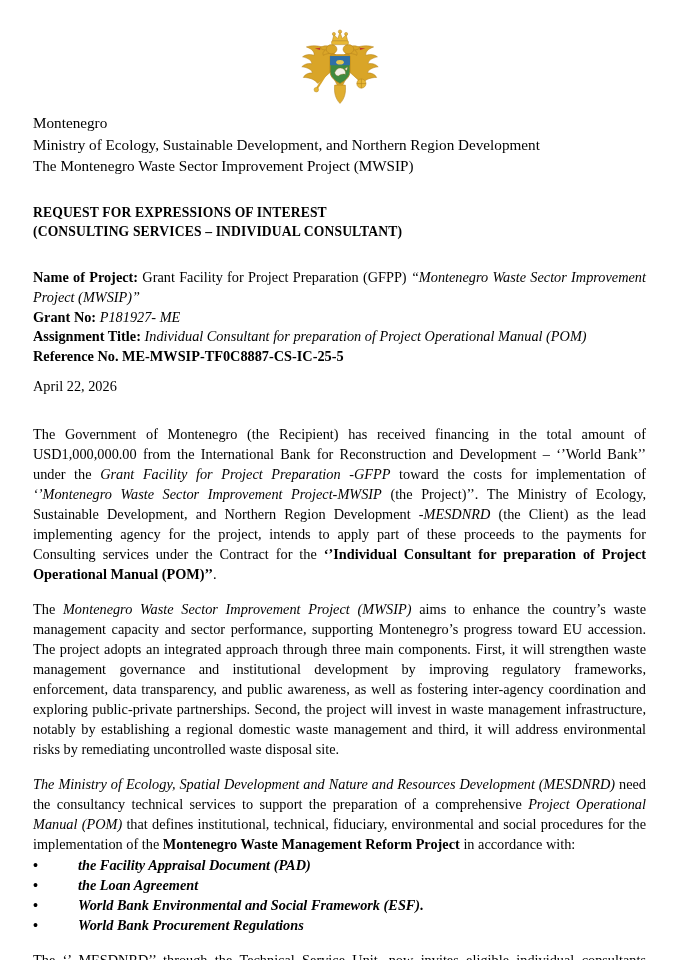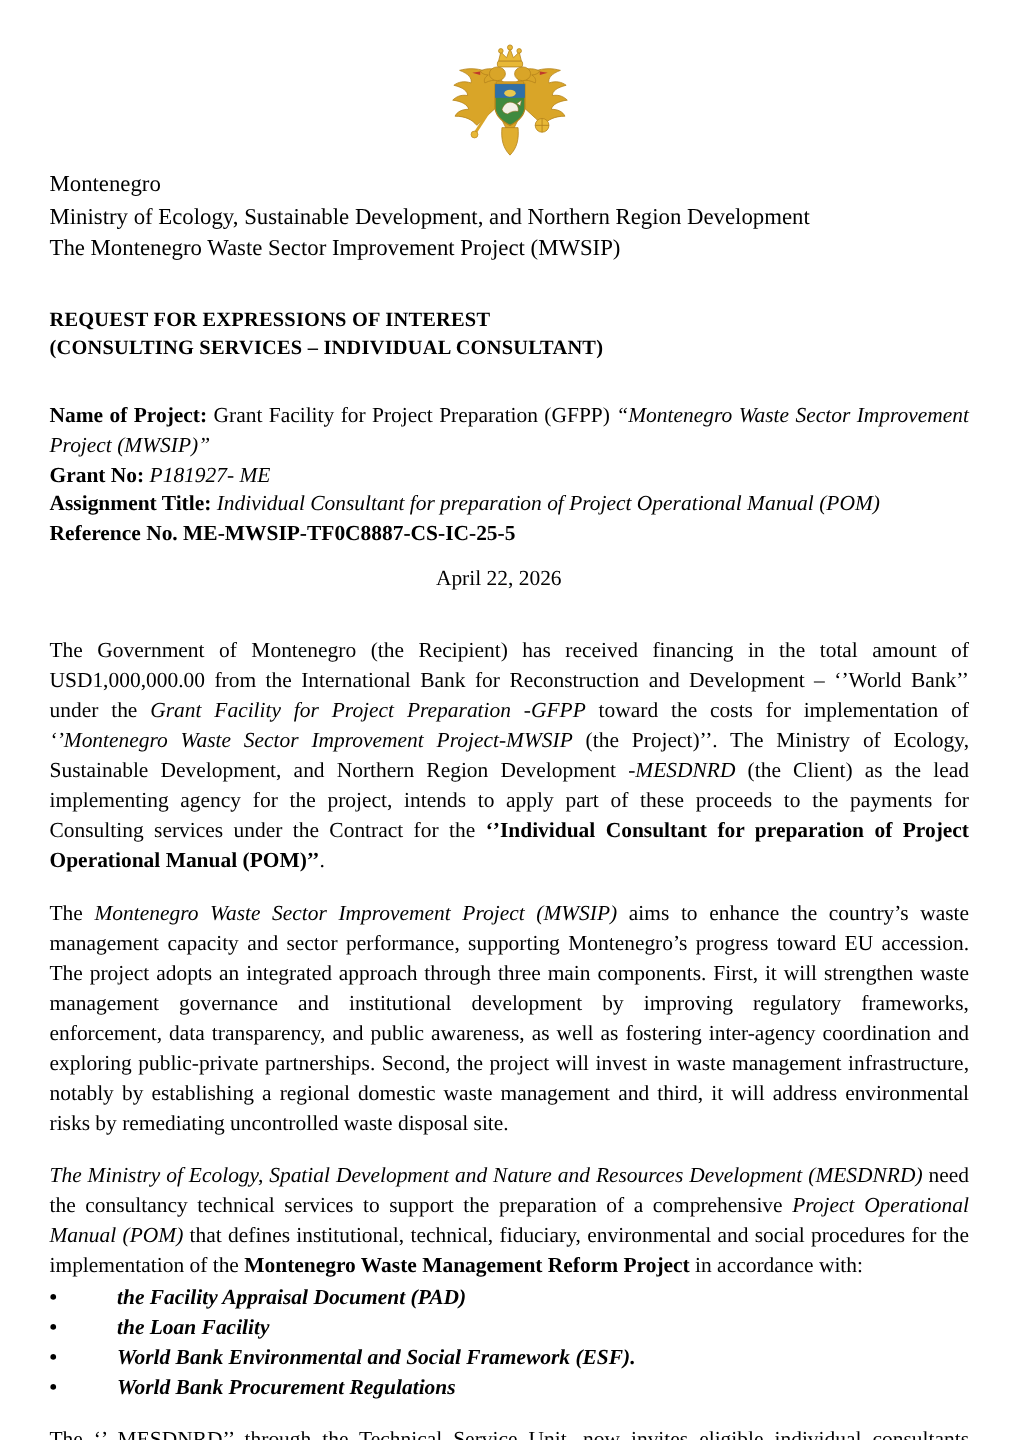--- a/index.html
+++ b/index.html
@@ -58,21 +58,21 @@
     margin-top: 26px;
     font-size: 14.3px;
     line-height: 1.38;
     text-align: justify;
   }
   .meta-line { display: block; }
   .lbl { font-weight: bold; }
   .it { font-style: italic; }
   .bi { font-weight: normal; font-style: italic; }
   .date-line {
-    text-align: center;
+    text-align: left;
     font-size: 14.3px;
     margin-top: 11px;
     padding-right: 14px;
   }
 
   
   .para {
     font-size: 14.3px;
     line-height: 1.40;
     text-align: justify;
@@ -174,20 +174,20 @@
   <div class="date-line">April 22, 2026</div>
 
   <div class="para first"><span>The Government of Montenegro (the Recipient) has received financing in the total amount of USD1,000,000.00 from the International Bank for Reconstruction and Development – ‘’World Bank’’ under the </span><span class="it">Grant Facility for Project Preparation -</span><span class="bi">GFPP</span><span> toward the costs for implementation of </span><span class="it">‘’Montenegro Waste Sector Improvement Project-</span><span class="bi">MWSIP</span><span> (the Project)’’. The Ministry of Ecology, Sustainable Development, and Northern Region Development -</span><span class="bi">MESDNRD</span><span> (the Client) as the lead implementing agency for the project, intends to apply part of these proceeds to the payments for Consulting services under the Contract for the </span><span class="lbl">‘’Individual Consultant for preparation of Project Operational Manual (POM)’’</span><span>.</span></div>
 
   <div class="para"><span>The </span><span class="bi">Montenegro Waste Sector Improvement Project (MWSIP)</span><span> aims to enhance the country’s waste management capacity and sector performance, supporting Montenegro’s progress toward EU accession. The project adopts an integrated approach through three main components. First, it will strengthen waste management governance and institutional development by improving regulatory frameworks, enforcement, data transparency, and public awareness, as well as fostering inter-agency coordination and exploring public-private partnerships. Second, the project will invest in waste management infrastructure, notably by establishing a regional domestic waste management and third, it will address environmental risks by remediating uncontrolled waste disposal site.</span></div>
 
   <div class="para"><span class="bi">The Ministry of Ecology, Spatial Development and Nature and Resources Development (MESDNRD)</span><span> need the consultancy technical services to support the preparation of a comprehensive </span><span class="bi">Project Operational Manual (POM)</span><span> that defines institutional, technical, fiduciary, environmental and social procedures for the implementation of the </span><span class="lbl">Montenegro Waste Management Reform Project</span><span> in accordance with:</span></div>
 
   <div class="bullets">
     <span class="bullet-row"><span class="bullet-mark">•</span><span class="bullet-text">the Facility Appraisal Document (PAD)</span></span>
-    <span class="bullet-row"><span class="bullet-mark">•</span><span class="bullet-text">the Loan Facility</span></span>
+    <span class="bullet-row"><span class="bullet-mark">•</span><span class="bullet-text">the Loan Agreement</span></span>
     <span class="bullet-row"><span class="bullet-mark">•</span><span class="bullet-text">World Bank Environmental and Social Framework (ESF).</span></span>
     <span class="bullet-row"><span class="bullet-mark">•</span><span class="bullet-text">World Bank Procurement Regulations</span></span>
   </div>
 
   <div class="para">The ‘’ MESDNRD’’ through the Technical Service Unit, now invites eligible individual consultants (“Consultants”) to indicate their interest in providing the Services. Interested Consultants should provide information demonstrating that have required qualifications and relevant experience to perform the Services. Individual consultants may be offered through the firms or other organizations, but the only qualifications of the individual consultant will be the basis of selection. Contract will be signed with proposed individuals.</div>
 
 </div>
 
 </body></html>

